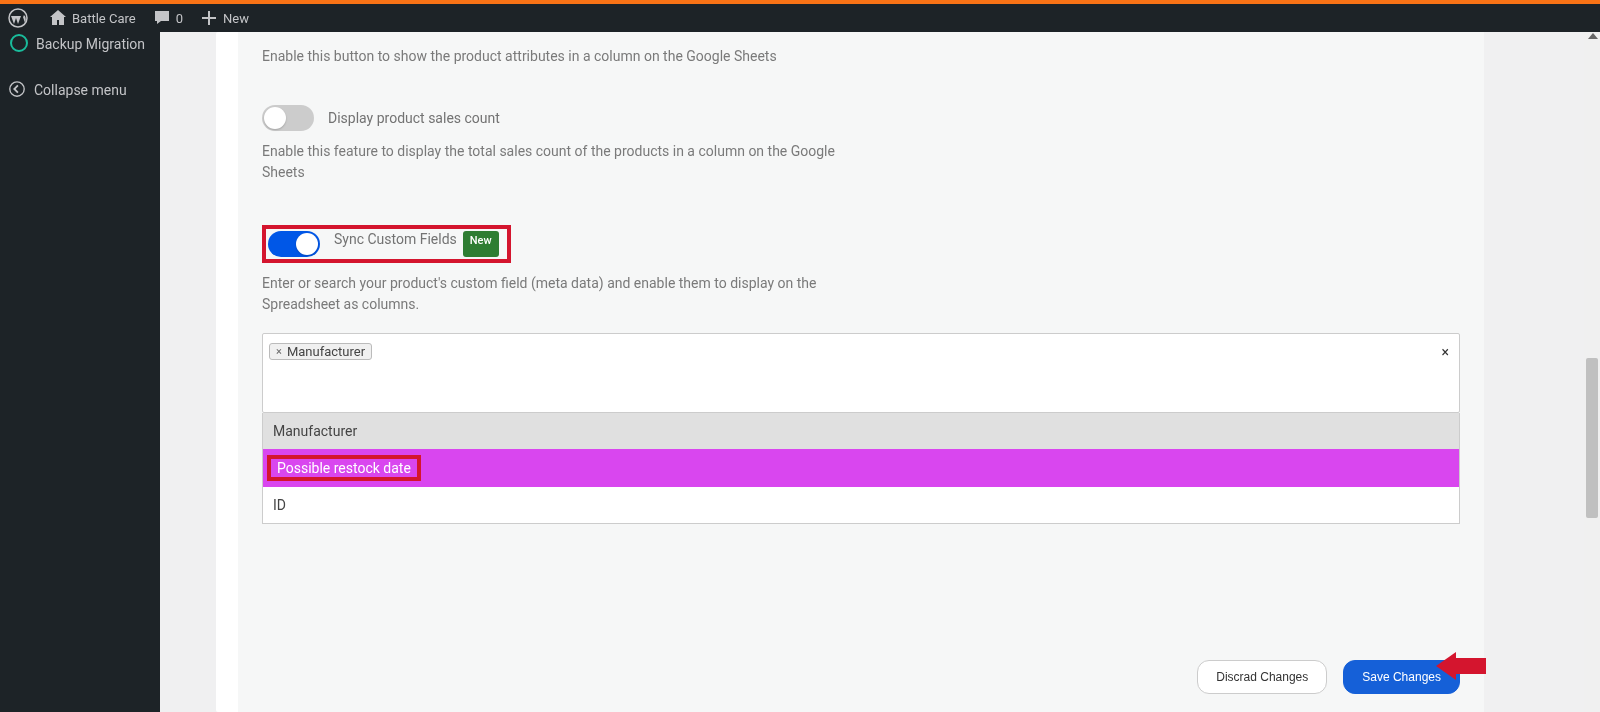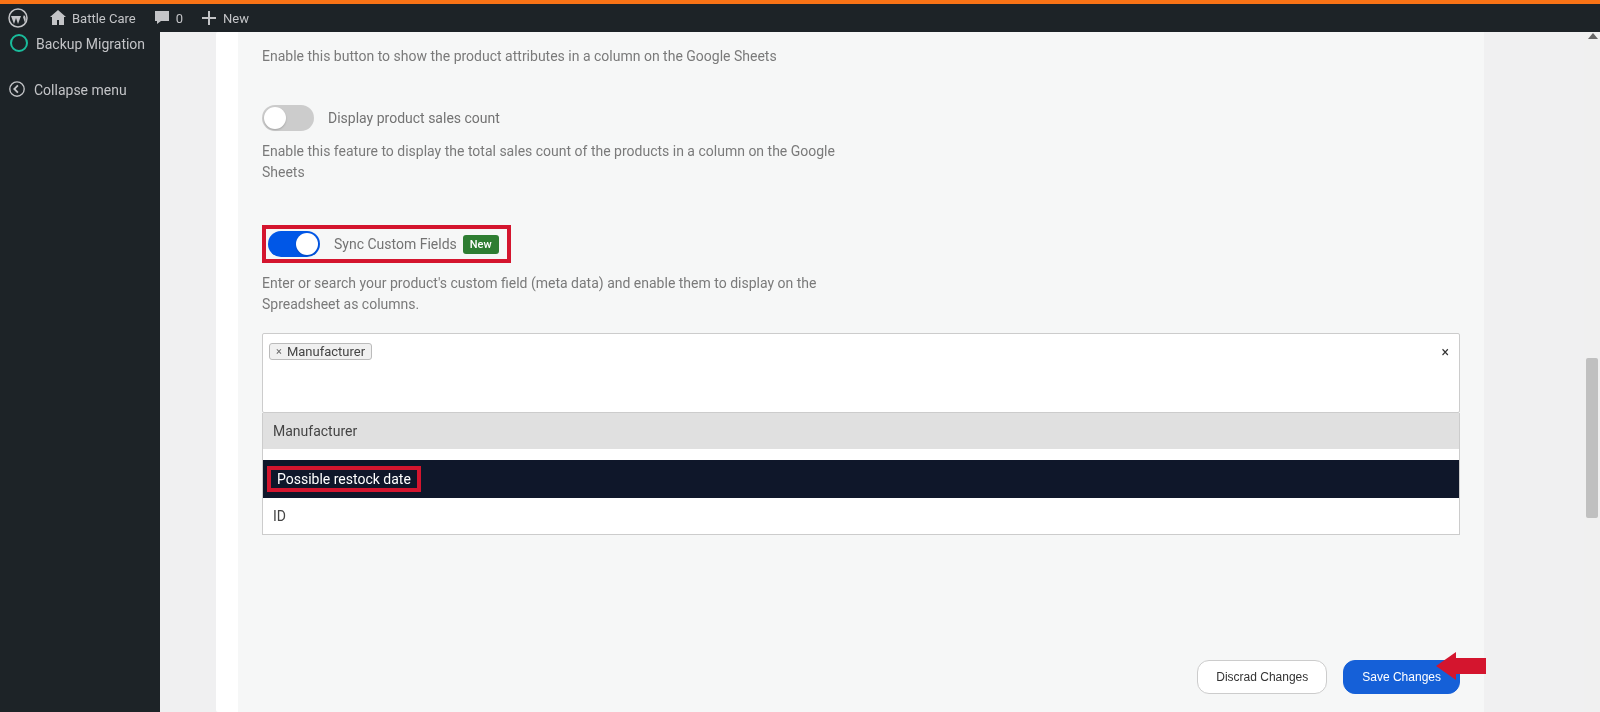--- a/index.html
+++ b/index.html
@@ -94,21 +94,21 @@
   background: #fff;
   border-radius: 50%;
   top: 2px;
   left: 2px;
   box-shadow: 0 1px 2px rgba(0,0,0,0.2);
 }
 .toggle.on .toggle-knob { left: 28px; }
 .setting-label { font-size: 14px; color: #737373; }
 .badge-new { background: #2e7d32; color: #fff; font-size: 11px; padding: 3px 7px; border-radius: 3px; margin-left: 6px; font-weight: 500; }
 .setting-desc { font-size: 14px; color: #7a7a7a; max-width: 580px; line-height: 1.5; }
-.highlight-box { border: 4px solid #d4152e; display: inline-flex; align-items: center; padding: 2px 8px 2px 2px; margin-bottom: 10px; }
+.highlight-box { border: 4px solid #d4152e; display: inline-flex; padding: 2px 8px 2px 2px; margin-bottom: 10px; }
 .multiselect {
   border: 1px solid #ccc;
   background: #fff;
   border-radius: 2px;
   min-height: 80px;
   padding: 6px;
   position: relative;
 }
 .tag {
   display: inline-flex;
@@ -118,21 +118,21 @@
   border-radius: 3px;
   padding: 0px 6px;
   font-size: 13px;
   color: #444;
 }
 .tag-x { font-size: 11px; margin-right: 5px; cursor: pointer; color: #666; }
 .clear-all { position: absolute; right: 10px; top: 10px; font-size: 14px; cursor: pointer; color: #333; }
 .dropdown { border: 1px solid #ccc; border-top: none; background: #fff; }
 .dropdown-item { padding: 10px 10px; font-size: 14px; color: #444; cursor: pointer; }
 .dropdown-item.selected { background: #e0e0e0; }
-.dropdown-item.highlighted { background: #0f172a; color: #fff; margin-top: 11px; }
+.dropdown-item.highlighted { background: #d946ef; color: #fff; }
 .highlight-option { border: 4px solid #d4152e; display: inline-block; padding: 1px 6px; margin: -4px -6px; }
 .footer-buttons { position: absolute; bottom: 18px; right: 24px; display: flex; gap: 16px; }
 .btn {
   padding: 9px 18px;
   font-size: 12px;
   border-radius: 12px;
   cursor: pointer;
   border: 1px solid #ccc;
   background: #fff;
   color: #333;

